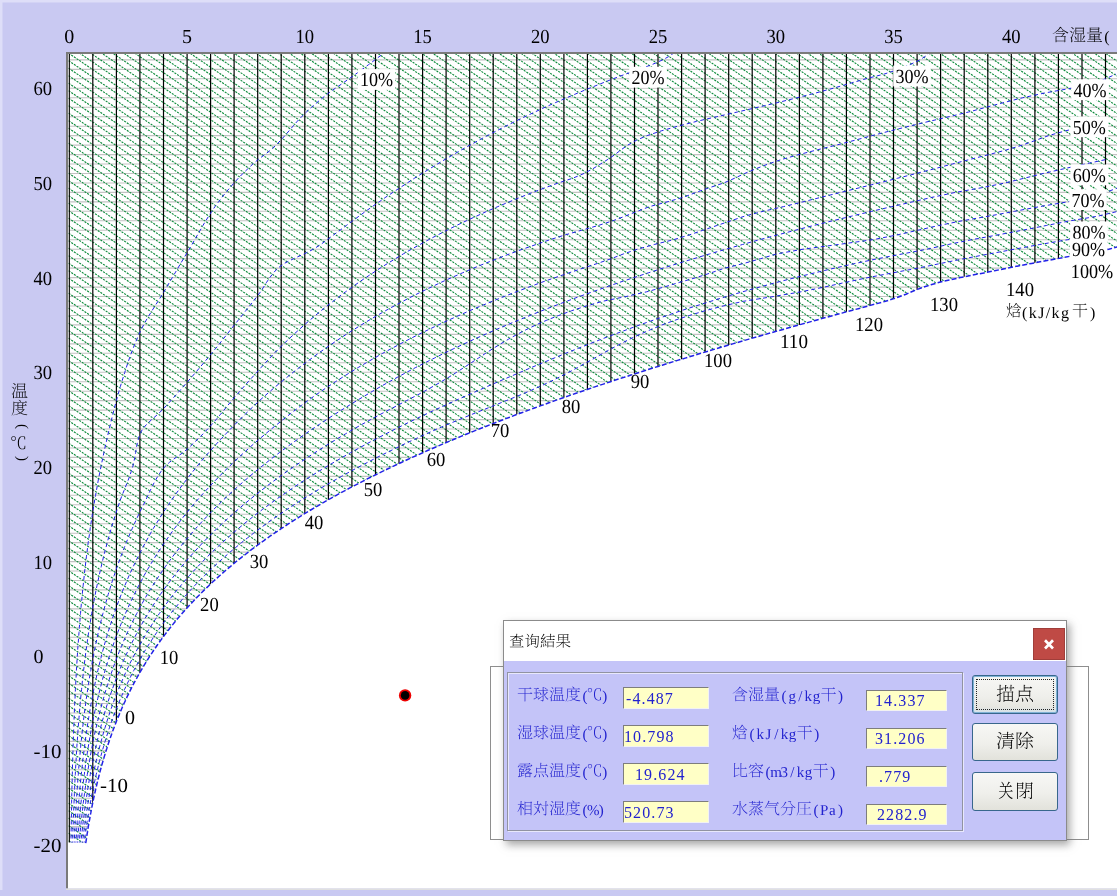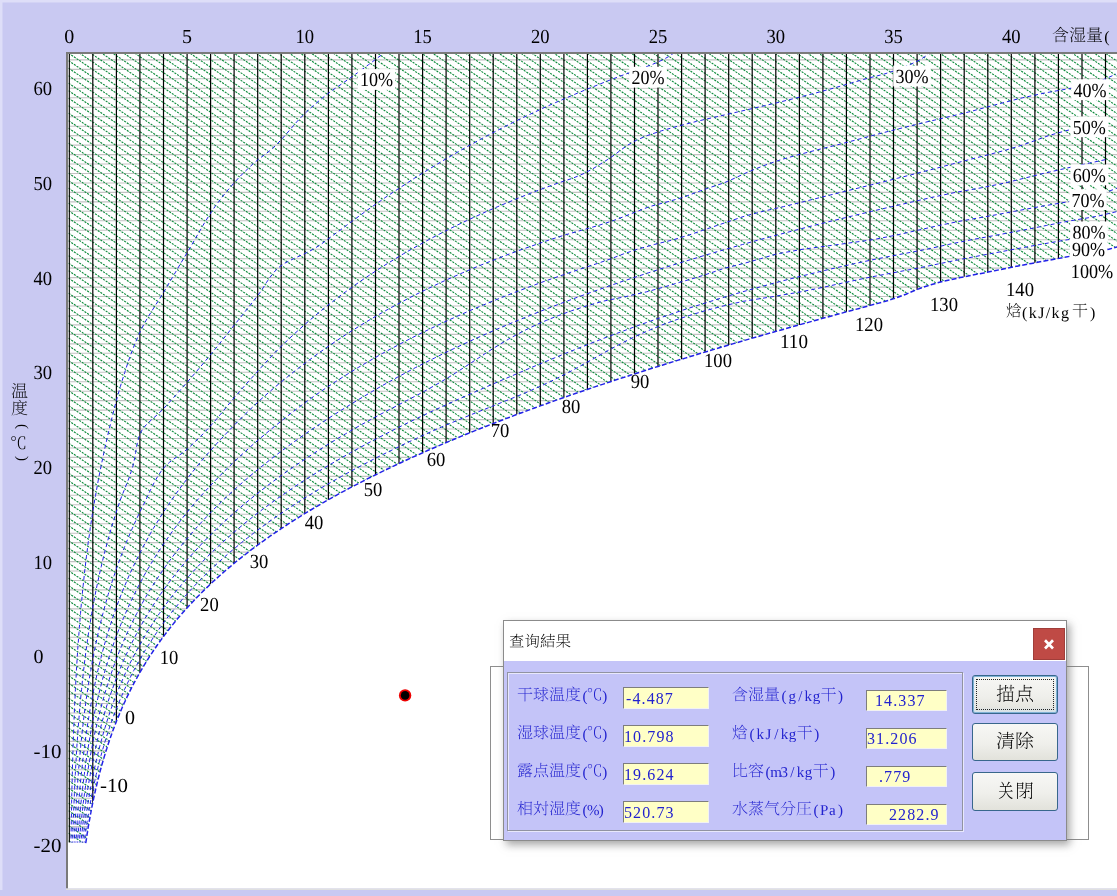--- a/index.html
+++ b/index.html
@@ -218,35 +218,35 @@
           <text x="24.4" y="15.5" font-size="15" font-family="Liberation Serif, serif">k</text>
           <text x="33.4" y="15.5" font-size="15" font-family="Liberation Serif, serif">J</text>
           <text x="42.3" y="15.5" font-size="15" font-family="Liberation Serif, serif">/</text>
           <text x="48.7" y="15.5" font-size="15" font-family="Liberation Serif, serif">k</text>
           <text x="56.8" y="15.5" font-size="15" font-family="Liberation Serif, serif">g</text>
           <use href="#g5e72" transform="translate(64.6 2.4) scale(0.01600)"></use>
           <text x="82.2" y="15.5" font-size="15" font-family="Liberation Serif, serif">)</text>
         </svg>
       </div>
 <div class="fld" style="left:362px;top:107px;width:79px;height:19px">
-        <span style="padding-left:0">31.206</span>
+        <span style="padding-left:8px">31.206</span>
       </div>
 <div class="lb" style="left:13px;top:140px">
         <svg width="92" height="19" viewBox="0 0 92 19" fill="#2222cf" style="display:block">
           <use href="#g9732" transform="translate(0 2.4) scale(0.01600)"></use>
           <use href="#g70b9" transform="translate(16 2.4) scale(0.01600)"></use>
           <use href="#g6e29" transform="translate(32 2.4) scale(0.01600)"></use>
           <use href="#g5ea6" transform="translate(48 2.4) scale(0.01600)"></use>
           <text x="65.6" y="15.5" font-size="15" font-family="Liberation Serif, serif">(</text>
           <use href="#g2103" transform="translate(69.6 2.4) scale(0.01600)"></use>
           <text x="85.2" y="15.5" font-size="15" font-family="Liberation Serif, serif">)</text>
         </svg>
       </div>
 <div class="fld" style="left:119px;top:142px;width:84px;height:20px">
-        <span style="">19.624</span>
+        <span style="padding-left:11px">19.624</span>
       </div>
 <div class="lb" style="left:228px;top:140px">
         <svg width="105" height="19" viewBox="0 0 105 19" fill="#2222cf" style="display:block">
           <use href="#g6bd4" transform="translate(0 2.4) scale(0.01600)"></use>
           <use href="#g5bb9" transform="translate(16 2.4) scale(0.01600)"></use>
           <text x="33.6" y="15.5" font-size="15" font-family="Liberation Serif, serif">(</text>
           <text x="38.3" y="15.5" font-size="15" font-family="Liberation Serif, serif">m</text>
           <text x="48.5" y="15.5" font-size="15" font-family="Liberation Serif, serif">3</text>
           <text x="58.3" y="15.5" font-size="15" font-family="Liberation Serif, serif">/</text>
           <text x="64.7" y="15.5" font-size="15" font-family="Liberation Serif, serif">k</text>
@@ -279,21 +279,21 @@
           <use href="#g6c14" transform="translate(32 2.4) scale(0.01600)"></use>
           <use href="#g5206" transform="translate(48 2.4) scale(0.01600)"></use>
           <use href="#g538b" transform="translate(64 2.4) scale(0.01600)"></use>
           <text x="81.6" y="15.5" font-size="15" font-family="Liberation Serif, serif">(</text>
           <text x="88" y="15.5" font-size="15" font-family="Liberation Serif, serif">P</text>
           <text x="96.9" y="15.5" font-size="15" font-family="Liberation Serif, serif">a</text>
           <text x="105.9" y="15.5" font-size="15" font-family="Liberation Serif, serif">)</text>
         </svg>
       </div>
 <div class="fld" style="left:362px;top:183px;width:79px;height:19px">
-        <span style="padding-left:22px">2282.9</span>
+        <span style="padding-left:10px">2282.9</span>
       </div>
 <div class="btn foc" style="top:54px;height:37px">
         <svg width="39" height="22" viewBox="0 0 39 22" fill="#000000" style="display:block">
           <use href="#g63cf" transform="translate(0 1.4) scale(0.01900)"></use>
           <use href="#g70b9" transform="translate(19 1.4) scale(0.01900)"></use>
         </svg>
       </div>
 <div class="btn" style="top:102px;height:36px">
         <svg width="39" height="22" viewBox="0 0 39 22" fill="#000000" style="display:block">
           <use href="#g6e05" transform="translate(0 1.4) scale(0.01900)"></use>

